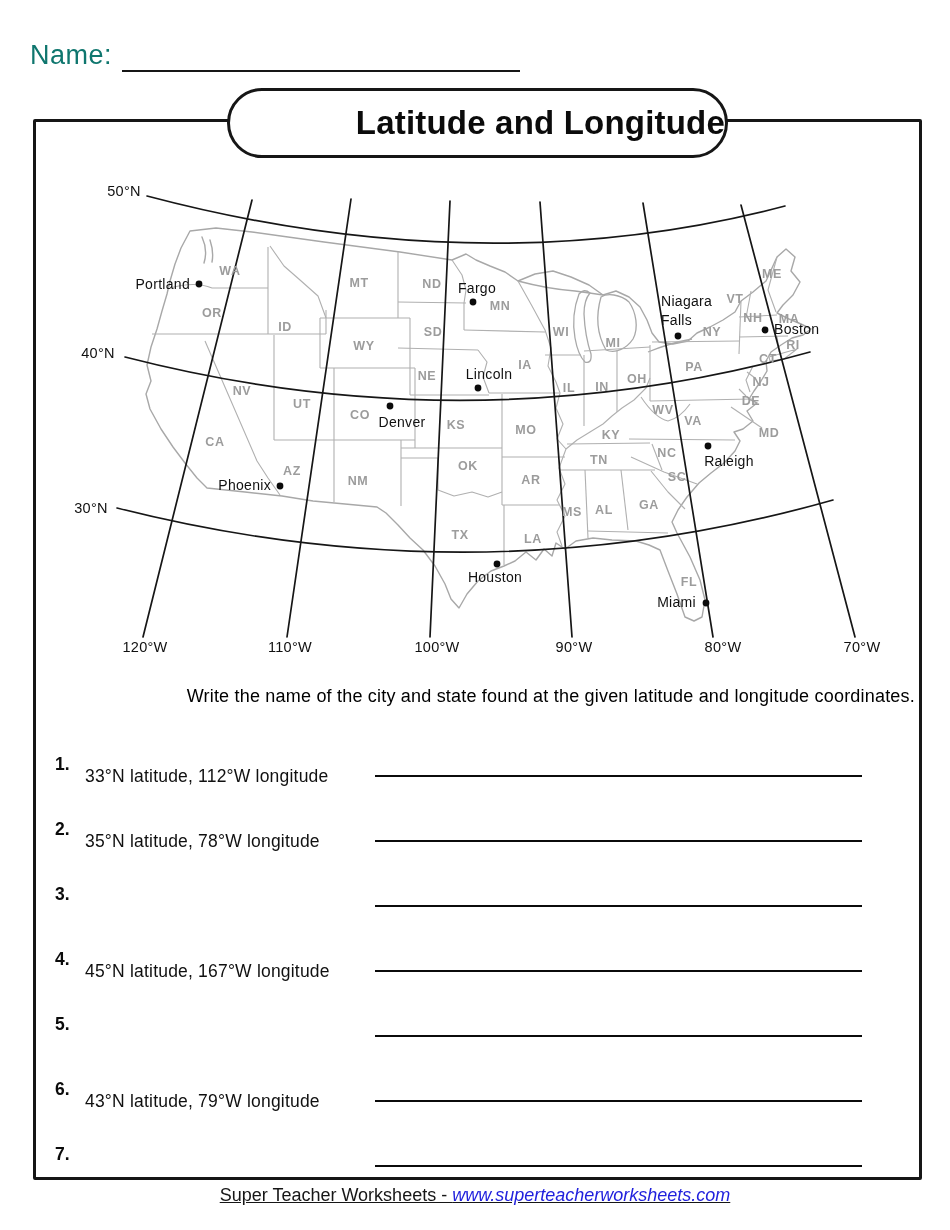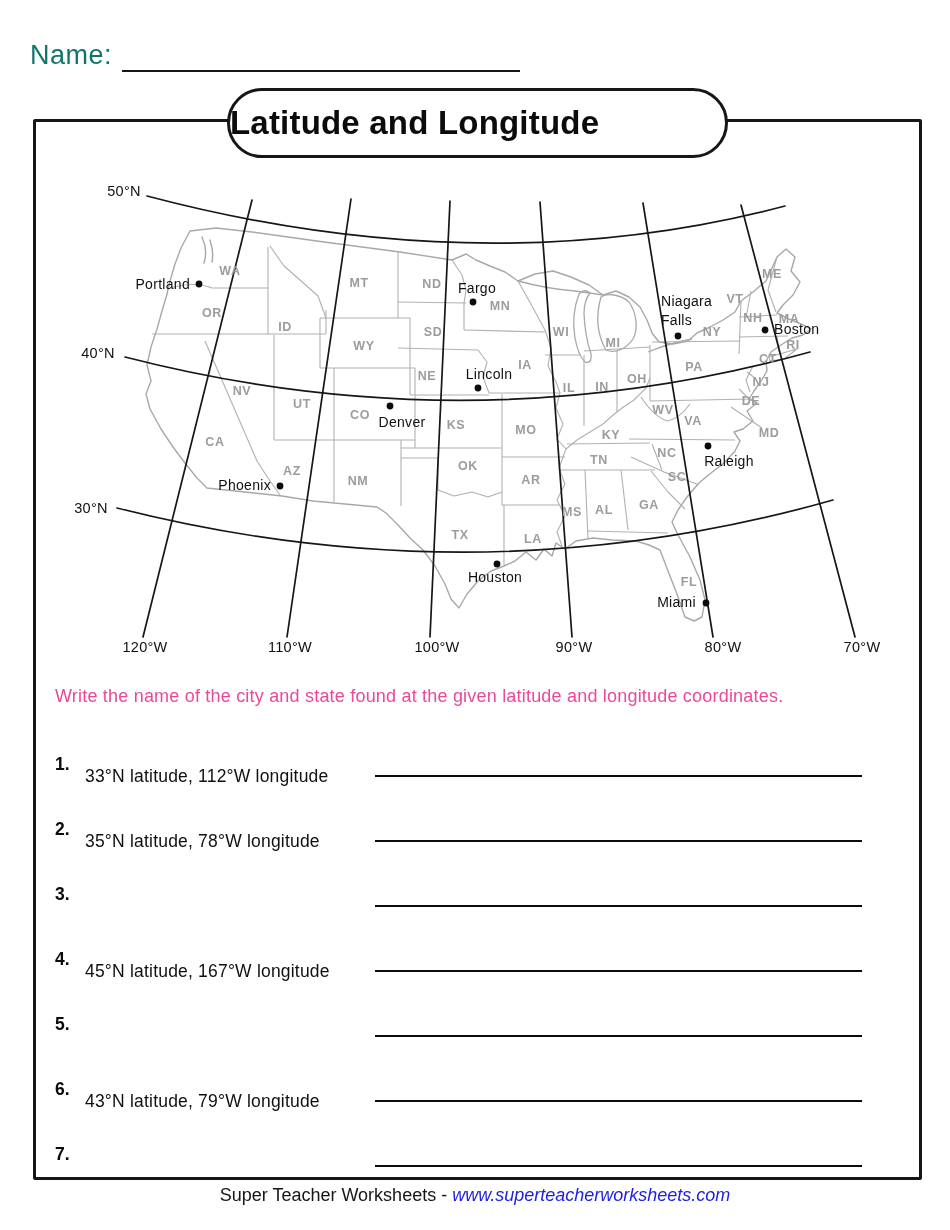--- a/index.html
+++ b/index.html
@@ -6,32 +6,32 @@
   body{
     width:950px;height:1230px;position:relative;background:#ffffff;
     font-family:"Liberation Sans", sans-serif;color:#111;overflow:hidden;
   }
   .name-label{position:absolute;left:30px;top:40px;font-size:27px;letter-spacing:.5px;color:#0f766e;}
   .name-line{position:absolute;left:122px;top:70px;width:398px;height:0;border-bottom:2px solid #161616;}
   .sheet-box{position:absolute;left:33px;top:119px;width:889px;height:1061px;
     border:3px solid #161616;border-radius:2px;box-sizing:border-box;background:#fff;}
   .title-pill{position:absolute;left:227px;top:88px;width:501px;height:70px;box-sizing:border-box;
     border:3.5px solid #161616;border-radius:36px;background:#fff;
-    display:flex;align-items:center;justify-content:flex-start;}
+    display:flex;align-items:center;justify-content:flex-end;}
   .title-pill span{font-size:33px;font-weight:bold;letter-spacing:.2px;color:#0b0b0b;}
   #map-svg{position:absolute;left:33px;top:119px;pointer-events:none;}
   .state-lbl{font:bold 12.5px "Liberation Sans",sans-serif;fill:#9c9c9c;letter-spacing:.6px;}
   .city-lbl{font:14px "Liberation Sans",sans-serif;fill:#101010;letter-spacing:.3px;}
   .deg-lbl{font:14.5px "Liberation Sans",sans-serif;fill:#101010;letter-spacing:.3px;}
-  .instruction{position:absolute;left:55px;top:686px;width:860px;font-size:18px;letter-spacing:.2px;color:#ec4899;}
+  .instruction{position:absolute;left:55px;top:686px;width:860px;font-size:18px;letter-spacing:.2px;color:#000000;text-align:right;}
   .q-row{position:absolute;left:0;width:950px;height:40px;}
   .q-num{position:absolute;left:55px;top:0;font-size:17.5px;font-weight:bold;color:#0b0b0b;}
   .q-text{position:absolute;left:85px;top:0;font-size:17.5px;letter-spacing:.2px;color:#101010;margin-top:12px;}
   .q-line{position:absolute;left:375px;top:21px;width:487px;height:0;border-bottom:2px solid #0b0b0b;}
-  .footer{position:absolute;left:0;top:1185px;width:950px;text-align:center;font-size:18px;color:#161616;}
+  .footer{position:absolute;left:0;top:1185px;width:950px;text-align:center;font-size:18px;color:#161616;text-decoration:underline;}
   .footer .link{color:#2121dd;font-style:italic;}
 </style>
 </head>
 <body>
 
 <div class="name-label">Name:</div>
 <div class="name-line"></div>
 
 <div class="sheet-box"></div>
 

